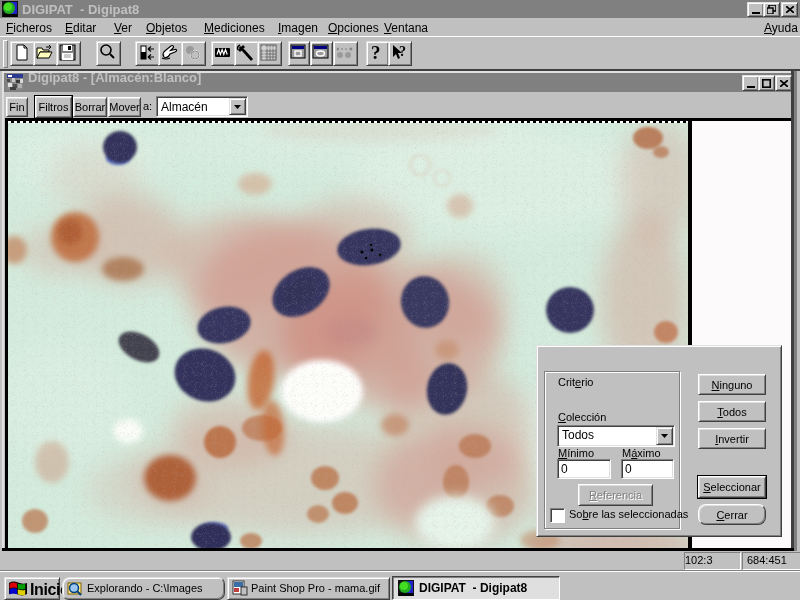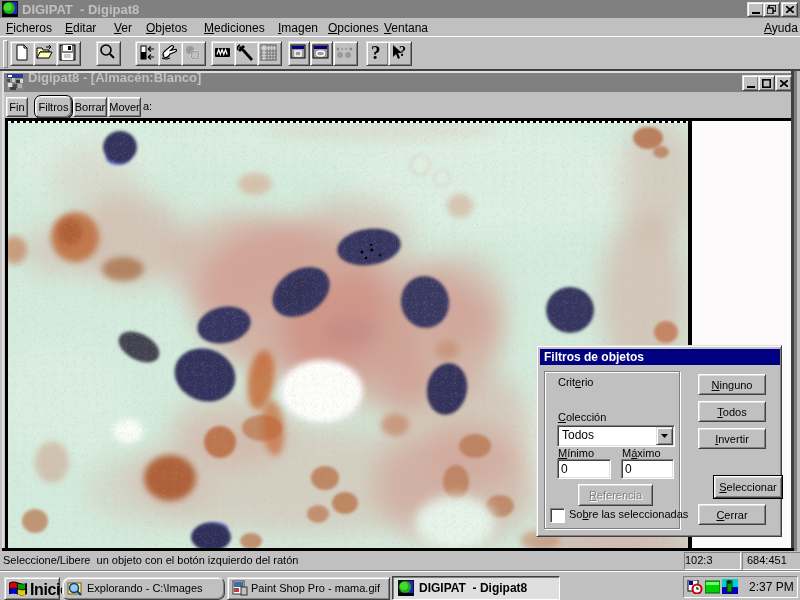--- a/index.html
+++ b/index.html
@@ -163,24 +163,32 @@
       </svg>
     </div>
 <div class="abs raised2 btxt" style="left:775px;top:75px;width:15px;height:14px;">
 <svg width="8" height="7">
         <path d="M0 0 L8 7 M8 0 L0 7" stroke="#000" stroke-width="1.7"></path>
       </svg>
     </div>
 
 <div class="abs" style="left:4px;top:92px;width:787px;height:26px;background:#c0c0c0;"></div>
 <div class="abs raised btxt" style="left:6px;top:97px;width:20px;height:18px;">Fin</div>
-<div class="abs raised btxt" style="left:35px;top:96px;width:35px;height:20px;outline:1px solid #000;border-radius:6px;">Filtros</div>
+<div class="abs raised btxt" style="left:35px;top:96px;width:35px;height:20px;outline:1px solid #000;">Filtros</div>
 <div class="abs raised btxt" style="left:73px;top:97px;width:32px;height:18px;">Borrar</div>
 <div class="abs raised btxt" style="left:108px;top:97px;width:31px;height:18px;">Mover</div>
 <div class="abs" style="left:143px;top:100px;">a:</div>
+<div class="abs sunken" style="left:156px;top:96px;width:90px;height:19px;">
+  <span class="abs" style="left:4px;top:3px;font-size:12px;">Almacén</span>
+  <div class="abs raised2 btxt" style="right:1px;top:1px;width:15px;height:15px;">
+        <svg width="7" height="4">
+          <path d="M0 0h7L3.5 4z" fill="#000"></path>
+        </svg>
+      </div>
+</div>
 
 <div class="abs" style="left:5px;top:118px;width:687px;height:433px;background:#000;"></div>
 <div class="abs" style="left:8px;top:121px;width:680px;height:2px;background:repeating-linear-gradient(90deg,#fff 0 3px,#000 3px 6px);"></div>
 <div class="abs" style="left:692px;top:118px;width:99px;height:3px;background:#000;"></div>
     <div class="abs" style="left:692px;top:121px;width:99px;height:427px;background:#fcfafa;"></div>
 <div id="cellimg" class="abs" style="left:8px;top:123px;width:680px;height:425px;">
 <svg width="680" height="425" viewBox="8 123 680 425">
 <defs>
 <filter id="b14" x="-60%" y="-60%" width="220%" height="220%">
             <feGaussianBlur stdDeviation="13"></feGaussianBlur>
@@ -286,21 +294,20 @@
 <ellipse cx="214" cy="528" rx="14" ry="6" fill="#3c55c5" opacity="0.7" filter="url(#b2)"></ellipse>
 <ellipse cx="211" cy="537" rx="20" ry="14" fill="#2f2f5a" filter="url(#b2)"></ellipse>
 </g>
 <rect x="8" y="123" width="680" height="425" filter="url(#grain)" opacity="0.20"></rect>
 </svg>
 </div>
 
 <div class="abs" style="left:2px;top:548px;width:792px;height:3px;background:#000;"></div>
 
 <div class="abs" style="left:0;top:551px;width:800px;height:19px;background:#c0c0c0;"></div>
-<div class="abs" style="left:3px;top:554px;">Seleccione/Libere&nbsp; un objeto con el botón izquierdo del ratón</div>
 <div class="abs" style="left:684px;top:552px;width:55px;height:16px;border:1px solid;border-color:#808080 #fff #fff #808080;padding-left:0;line-height:15px;">102:3</div>
 <div class="abs" style="left:742px;top:552px;width:56px;height:16px;border:1px solid;border-color:#808080 #fff #fff #808080;padding-left:4px;line-height:15px;">684:451</div>
 
 <div class="abs" style="left:0;top:570px;width:800px;height:30px;background:#c0c0c0;border-top:1px solid #808080;box-shadow:inset 0 1px 0 #fff;"></div>
 <div class="abs raised2" style="left:4px;top:577px;width:54px;height:21px;">
   <svg class="abs" style="left:3px;top:2px;" width="20" height="16" viewBox="0 0 20 16">
     <g>
           <path d="M1 3 q4-2.5 9-0.5 q5 2 9 0.5 l0 11 q-4 2.5-9 0.5 q-5-2-9-0.5z" fill="#000"></path>
           <g transform="translate(1.6,2.8) scale(0.82,0.84)">
             <path d="M0 1 q4-2.5 9-0.5 l0 6 q-5-2-9 0.5z" fill="#e00000"></path>
@@ -332,42 +339,22 @@
 <div class="abs" style="left:392px;top:576px;width:166px;height:22px;background:#dfdfdf;border:1px solid;border-color:#404040 #fff #fff #404040;box-shadow:inset 1px 1px 0 #808080;">
   <svg class="abs" style="left:5px;top:3px;" width="16" height="16" viewBox="0 0 16 16">
     <rect width="16" height="16" fill="#111"></rect>
         <rect x="9" y="1" width="6" height="12" fill="#2222cc"></rect>
     <circle cx="7" cy="7" r="6" fill="#22aa22"></circle>
         <circle cx="6" cy="6" r="4" fill="#44dd22"></circle>
     <rect x="1" y="13" width="14" height="3" fill="#000"></rect>
   </svg>
   <span class="abs" style="left:26px;top:4px;font-size:12px;font-weight:bold;">DIGIPAT&nbsp; - Digipat8</span>
 </div>
-<div class="abs" style="left:683px;top:576px;width:113px;height:20px;border:1px solid;border-color:#808080 #fff #fff #808080;">
-  <svg class="abs" style="left:3px;top:3px;" width="16" height="14" viewBox="0 0 16 14">
-    <rect x="1" y="0" width="10" height="11" fill="#fff" stroke="#000"></rect>
-        <rect x="2" y="1" width="4" height="4" fill="#00a"></rect>
-    <circle cx="10" cy="9" r="4.5" fill="#fff" stroke="#c00" stroke-width="2"></circle>
-        <path d="M10 7v2h2" stroke="#000" stroke-width="1.2" fill="none"></path>
-  </svg>
-  <svg class="abs" style="left:21px;top:3px;" width="15" height="14" viewBox="0 0 15 14">
-    <rect x="0" y="1" width="15" height="12" fill="#00d000" stroke="#006000"></rect>
-        <rect x="1" y="2" width="13" height="3" fill="#70ff70"></rect>
-  </svg>
-  <svg class="abs" style="left:38px;top:2px;" width="16" height="15" viewBox="0 0 16 15">
-    <rect width="16" height="8" fill="#00d0d0"></rect>
-        <rect y="8" width="16" height="7" fill="#0000c0"></rect>
-    <rect x="5" y="2" width="5" height="11" fill="#00a000" stroke="#003000"></rect>
-        <circle cx="7" cy="3" r="2" fill="#202020"></circle>
-  </svg>
-  <span class="abs" style="left:65px;top:3px;font-size:12px;">2:37 PM</span>
-</div>
 
 <div id="dlg" class="abs raised2" style="left:536px;top:345px;width:244px;height:190px;">
-  <div class="abs" style="left:3px;top:3px;width:236px;height:16px;background:#000080;color:#fff;font-weight:bold;font-size:12px;padding-left:4px;line-height:16px;">Filtros de objetos</div>
   <div class="abs" style="left:7px;top:25px;width:134px;height:156px;border:1px solid #808080;box-shadow:1px 1px 0 #fff, inset 1px 1px 0 #fff;"></div>
   <span class="abs" style="left:21px;top:30px;">Crit<u>e</u>rio</span>
   <span class="abs" style="left:21px;top:65px;"><u>C</u>olección</span>
   <div class="abs sunken" style="left:20px;top:79px;width:116px;height:20px;">
     <span class="abs" style="left:4px;top:2px;font-size:12px;">Todos</span>
     <div class="abs raised2 btxt" style="right:1px;top:1px;width:15px;height:16px;">
           <svg width="7" height="4">
             <path d="M0 0h7L3.5 4z" fill="#000"></path>
           </svg>
         </div>
@@ -387,21 +374,21 @@
   <span class="abs" style="left:32px;top:162px;">So<u>b</u>re las seleccionadas</span>
   <div class="abs raised btxt" style="left:161px;top:28px;width:66px;height:19px;">
         <span><u>N</u>inguno</span>
       </div>
   <div class="abs raised btxt" style="left:161px;top:55px;width:66px;height:19px;">
         <span><u>T</u>odos</span>
       </div>
   <div class="abs raised btxt" style="left:161px;top:82px;width:66px;height:19px;">
         <span><u>I</u>nvertir</span>
       </div>
-  <div class="abs raised btxt" style="left:177px;top:130px;width:66px;height:20px;outline:1px solid #000;">
+  <div class="abs raised btxt" style="left:161px;top:130px;width:66px;height:20px;outline:1px solid #000;">
         <span><u>S</u>eleccionar</span>
       </div>
-  <div class="abs raised btxt" style="left:161px;top:158px;width:66px;height:19px;">
+  <div class="abs raised btxt" style="left:161px;top:158px;width:66px;height:19px;border-radius:8px;">
         <span><u>C</u>errar</span>
       </div>
 </div>
 
 </div>
 
 </body></html>

